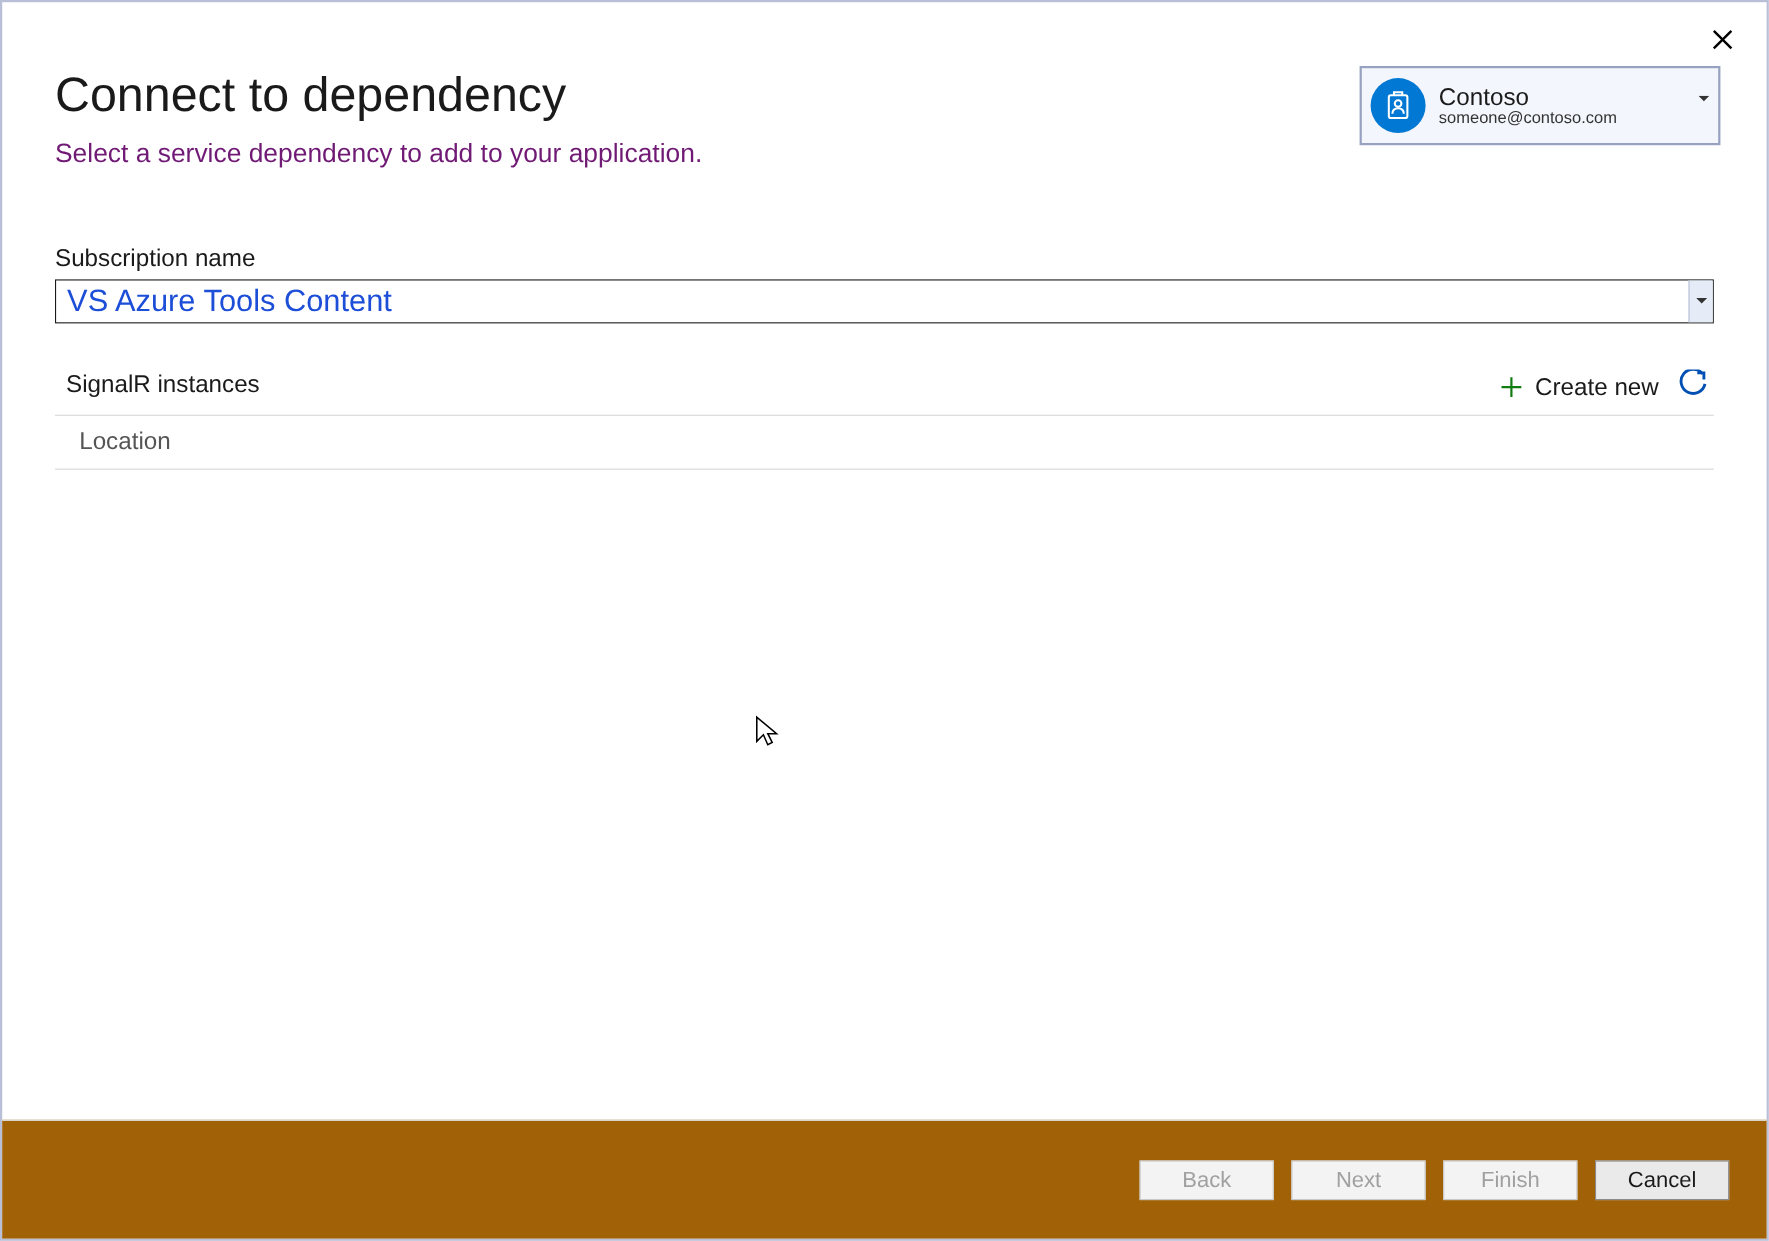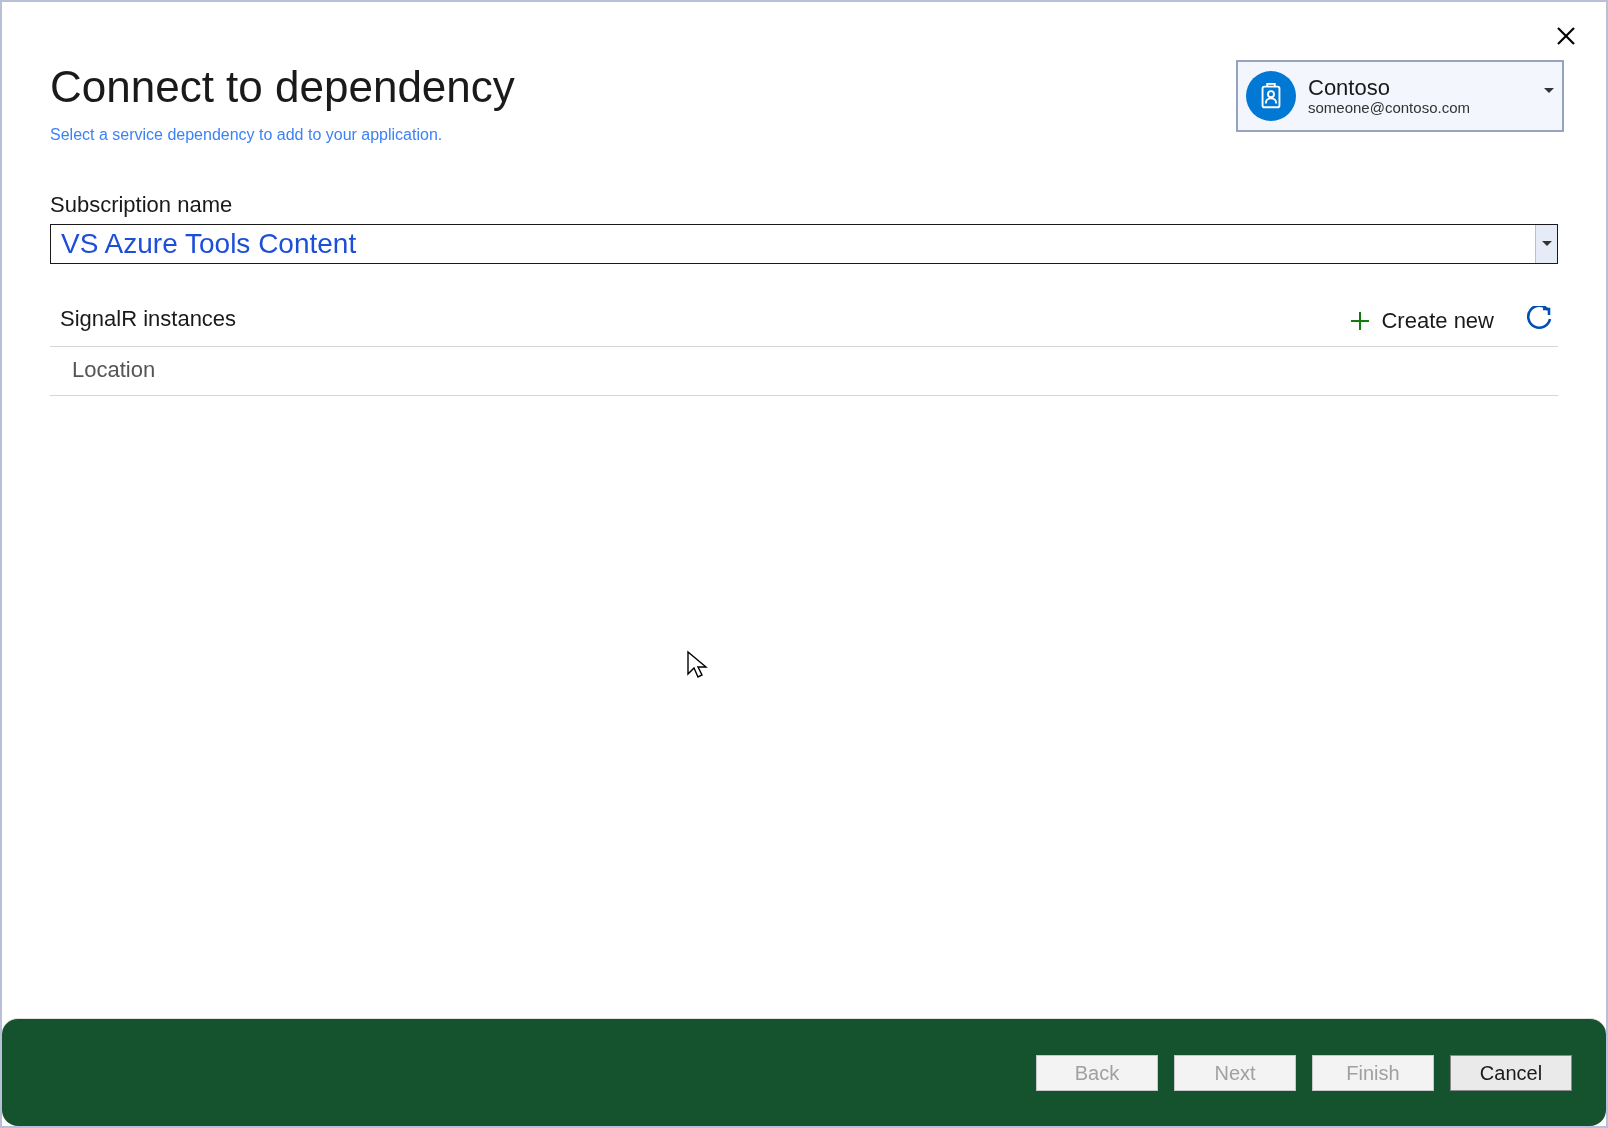--- a/index.html
+++ b/index.html
@@ -34,23 +34,23 @@
     padding: 60px 48px 20px 48px;
     position: relative;
   }
   .title {
     font-size: 44px;
     font-weight: 300;
     color: #1a1a1a;
     margin-bottom: 14px;
   }
   .subtitle {
-    font-size: 16px;
-    color: #3b82f6;
-    margin-bottom: 48px;
+    font-size: 24px;
+    color: #701a75;
+    margin-bottom: 68px;
   }
   .account-box {
     position: absolute;
     top: 58px;
     right: 42px;
     width: 328px;
     height: 72px;
     border: 2px solid #97a2c0;
     background: #f3f6fc;
     display: flex;
@@ -114,21 +114,21 @@
     justify-content: space-between;
     align-items: flex-start;
     margin-top: 42px;
     padding: 0 6px 10px 10px;
     border-bottom: 1px solid #d6d6d6;
   }
   .instances-label { font-size: 22px; color: #1a1a1a; }
   .instances-actions {
     display: flex;
     align-items: center;
-    gap: 32px;
+    gap: 18px;
   }
   .create-new {
     display: flex;
     align-items: center;
     gap: 10px;
     cursor: pointer;
   }
   .plus-icon svg { width: 22px; height: 22px; display: block; }
   .create-new-label { font-size: 22px; color: #1a1a1a; }
   .refresh-icon { cursor: pointer; display: flex; }
@@ -137,28 +137,27 @@
     display: flex;
     padding: 10px 10px 12px 22px;
     border-bottom: 1px solid #d6d6d6;
   }
   .col { font-size: 22px; color: #555; }
   .col-name { flex: 0 0 425px; }
   .col-location { flex: 0 0 325px; }
   .col-rg { flex: 1; }
   .footer {
     height: 108px;
-    background: #14532d;
+    background: #a16207;
     border-top: 1px solid #e2e2e2;
     display: flex;
     justify-content: flex-end;
     align-items: center;
     padding-right: 34px;
     gap: 16px;
-    border-radius: 16px;
   }
   .btn {
     width: 122px;
     height: 36px;
     border: 1px solid #c8c8c8;
     background: #f3f3f3;
     font-size: 20px;
     text-align: center;
     line-height: 34px;
     color: #a0a0a0;

